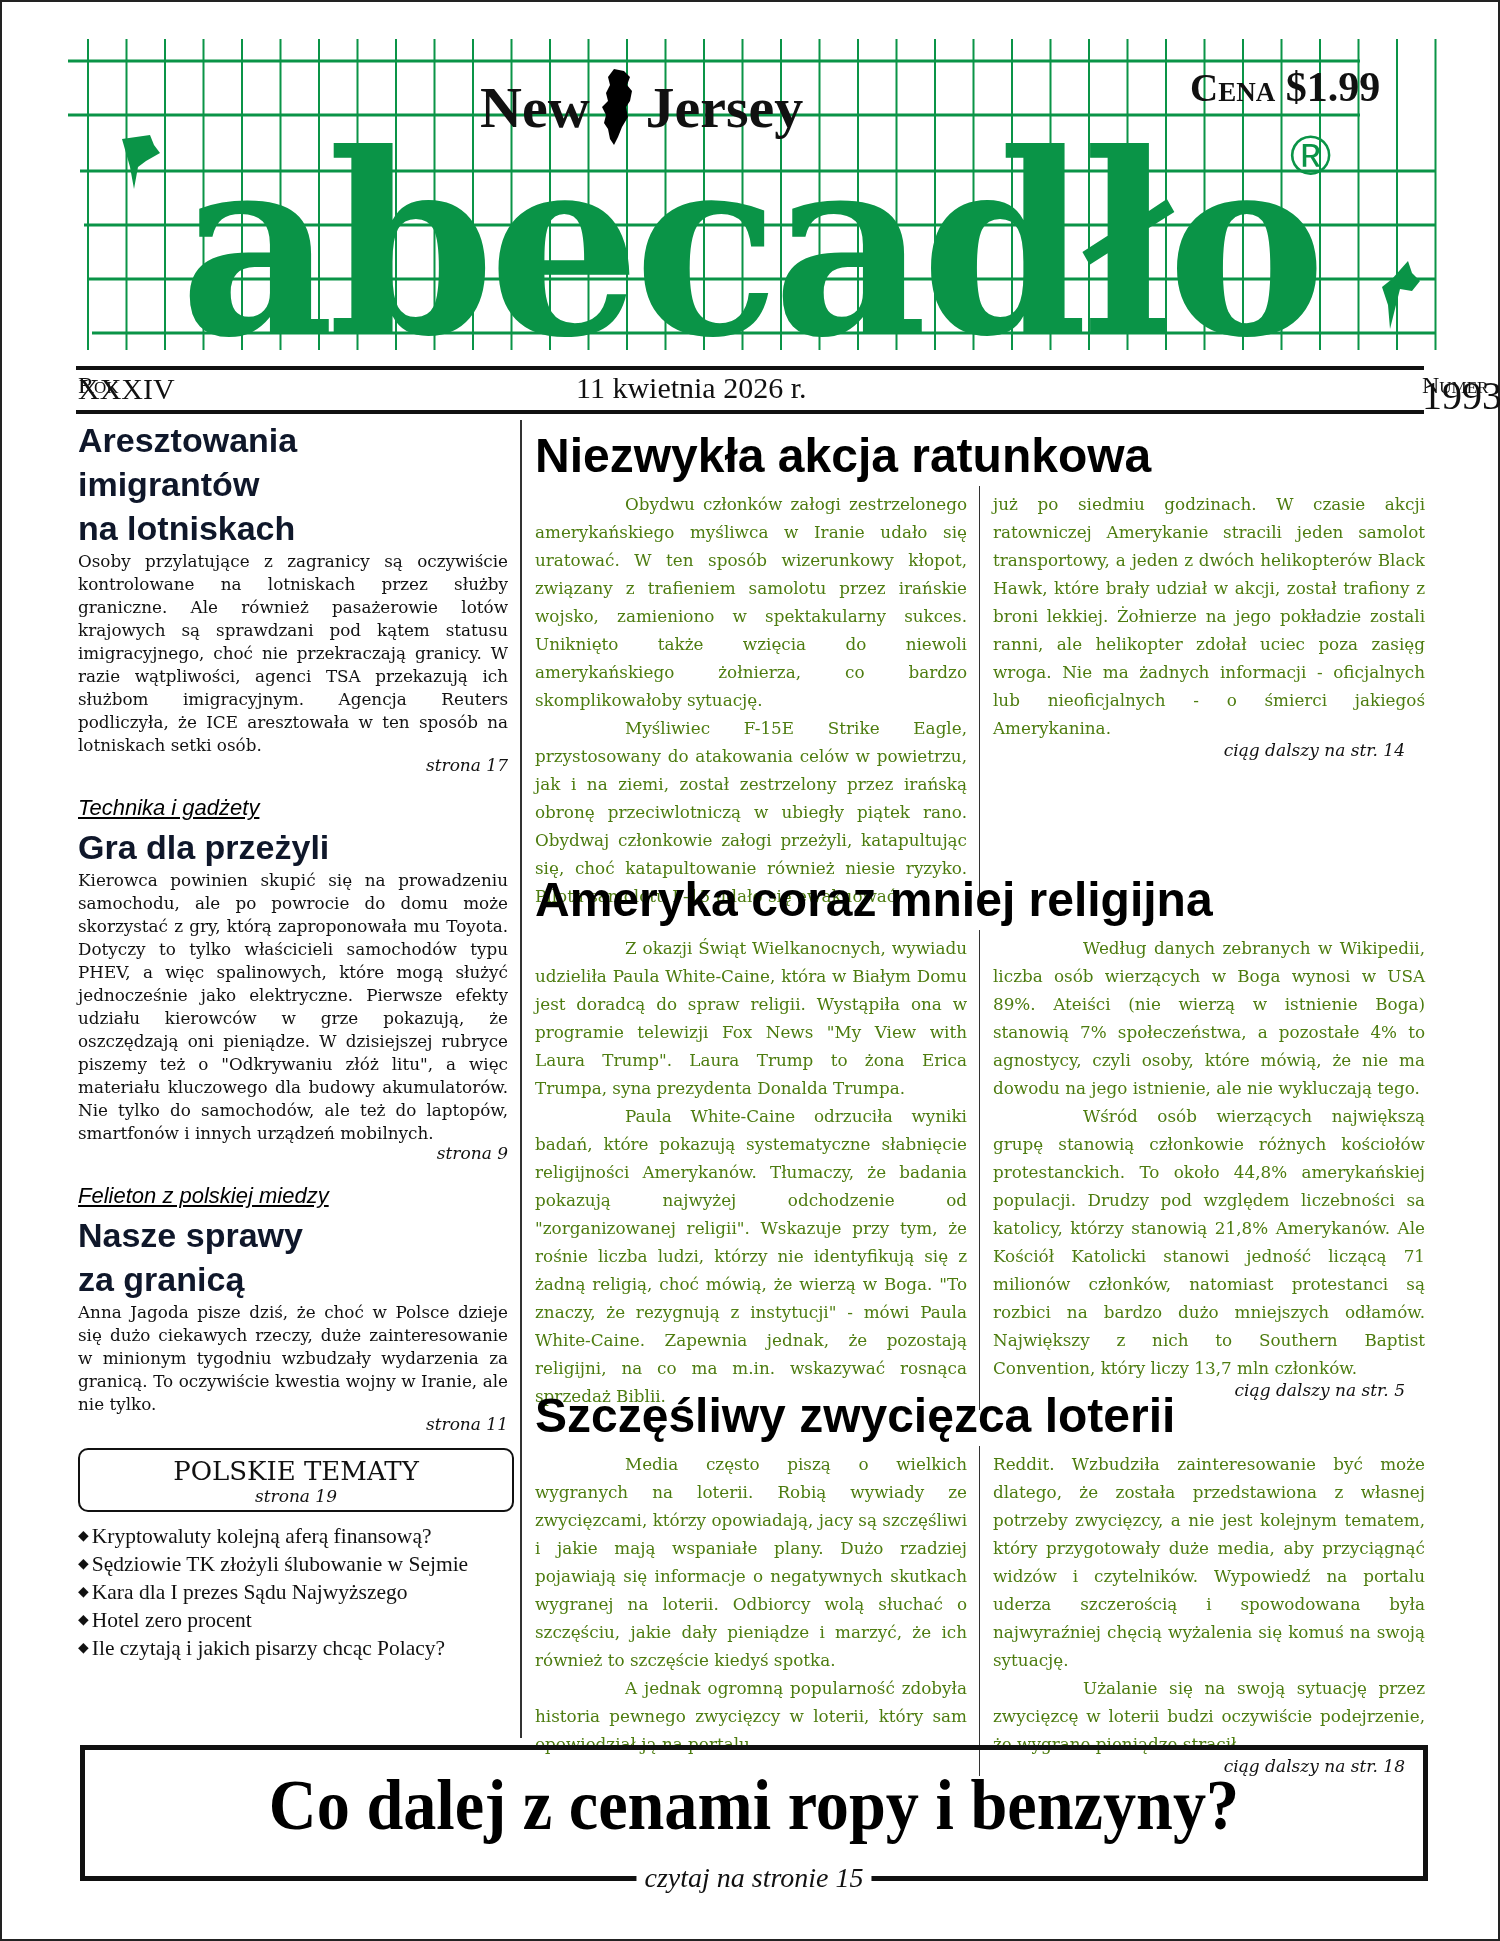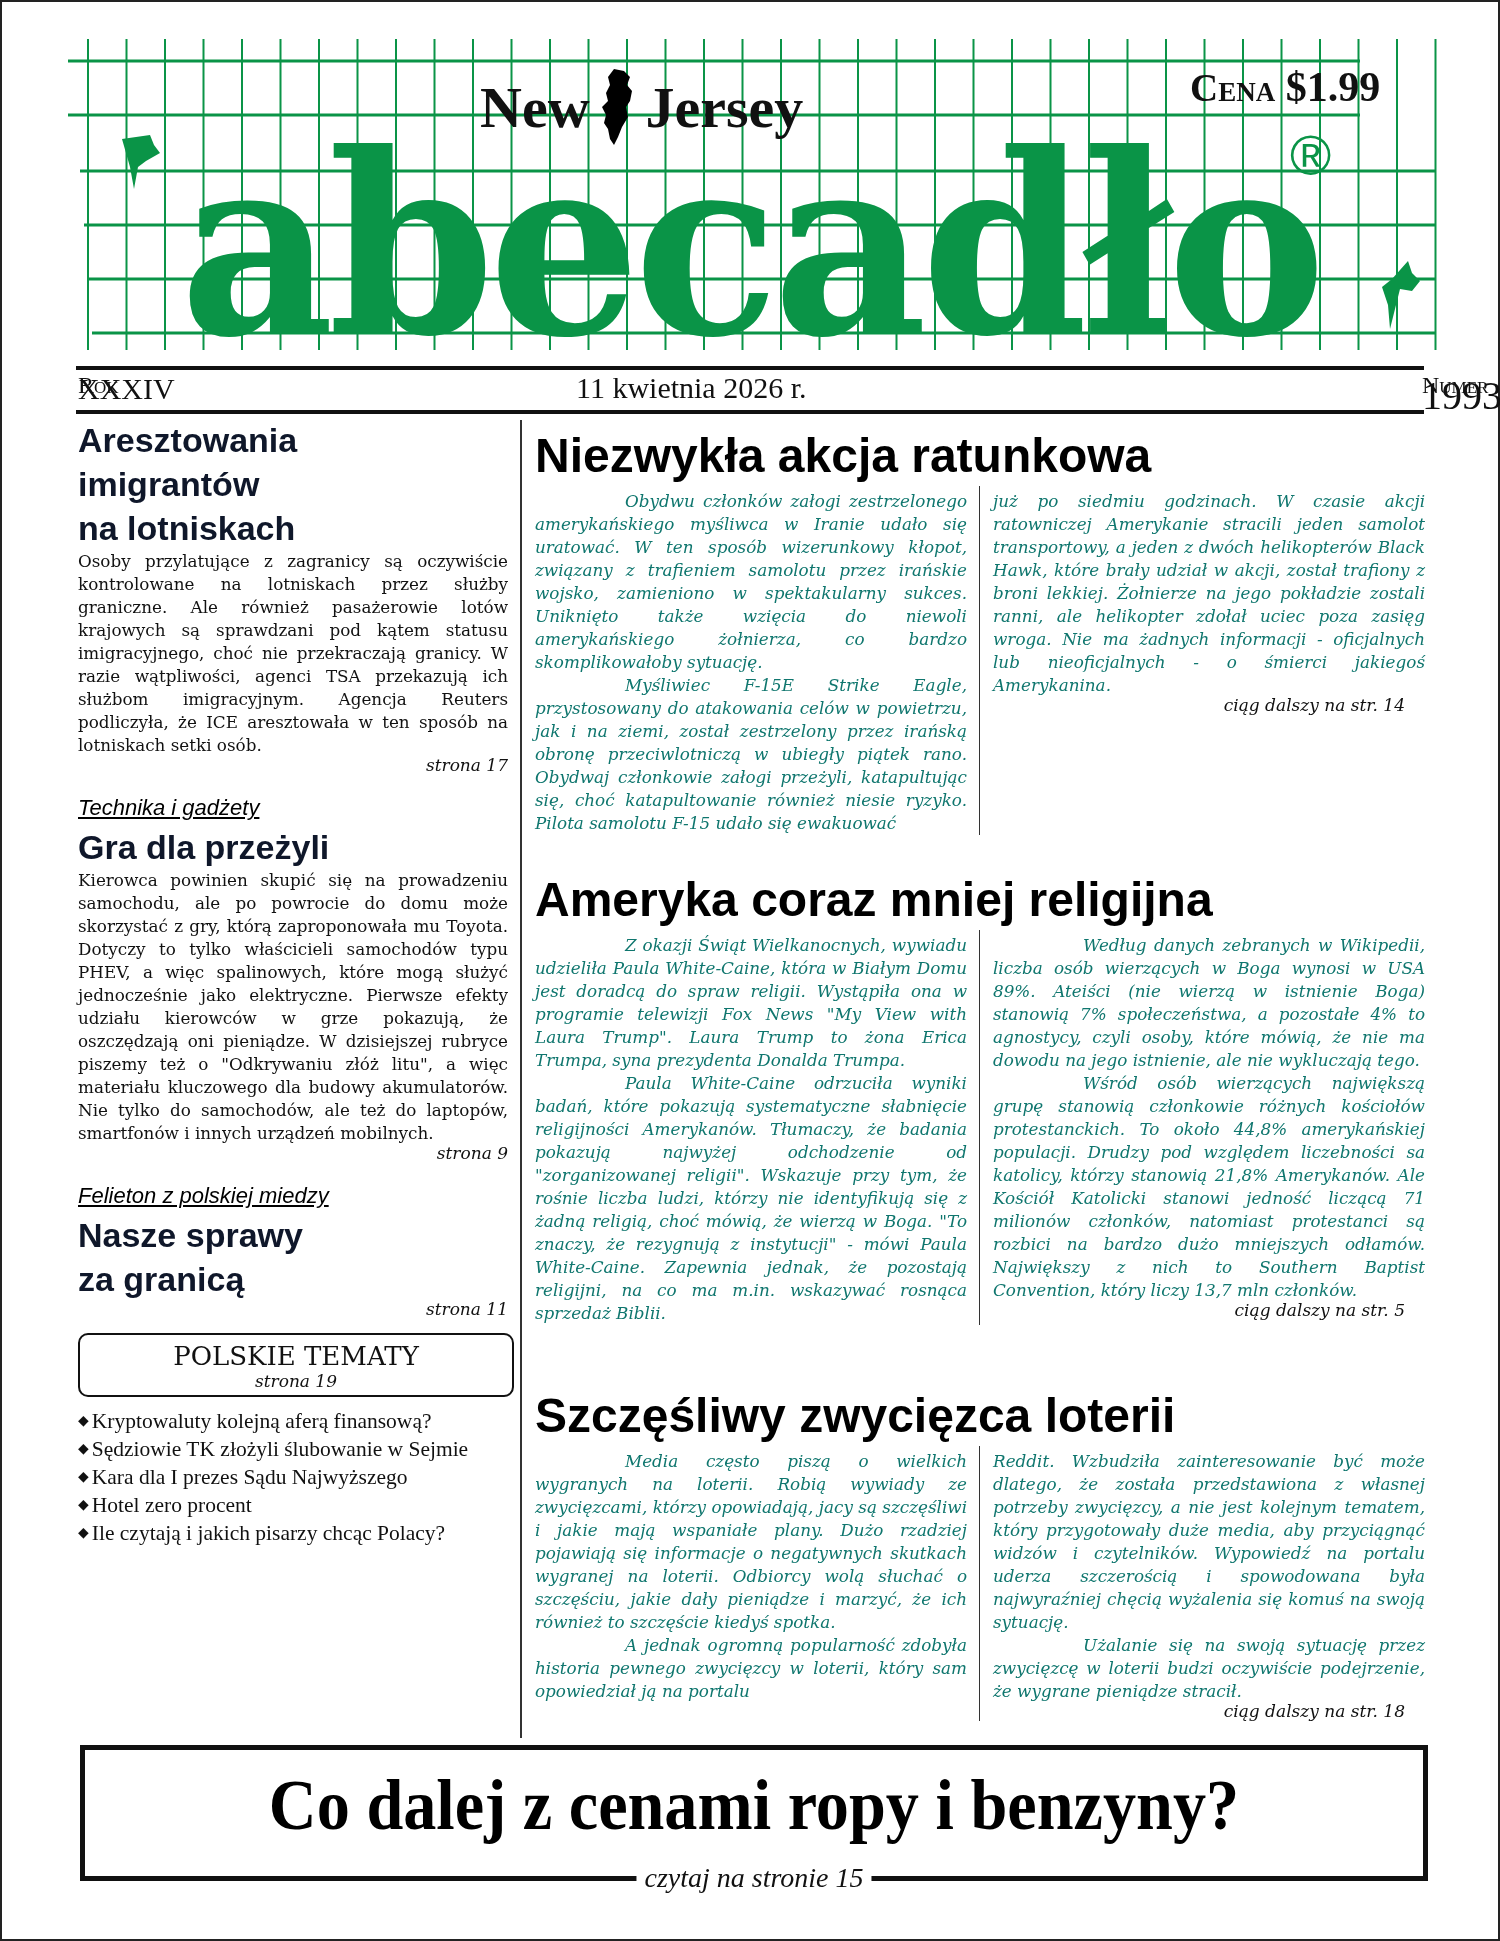--- a/index.html
+++ b/index.html
@@ -39,21 +39,21 @@
   .pt-ref { font-family: "DejaVu Serif", serif; font-style: italic; font-size: 17px; display: block; color: #111; }
   .pt-list { list-style: none; margin: 0; padding: 0; }
   .pt-list li { font-family: "Liberation Serif", serif; font-size: 21.5px; line-height: 27px; color: #111; white-space: nowrap; }
   .pt-list li .dia { font-size: 14px; vertical-align: 3px; margin-right: 3px; }
 
   
   .main-story { position: absolute; left: 535px; width: 890px; }
   .main-story h1 { font-family: "Liberation Sans", sans-serif; font-weight: bold; font-size: 48px; line-height: 56px; margin: 0 0 6px 0; color: #000; white-space: nowrap; }
   .cols { display: flex; justify-content: space-between; position: relative; }
   .cols .col { width: 432px; }
-  .cols .col p { font-family: "DejaVu Serif", serif; font-size: 16.8px; line-height: 23px; margin: 0; text-align: justify; color: #0f766e; font-style: italic; }
+  .cols .col p { font-family: "DejaVu Serif", serif; font-size: 16.8px; line-height: 28px; margin: 0; text-align: justify; color: #4d7c0f; }
   .cols .col p.ind { text-indent: 90px; }
   .cols .coldiv { position: absolute; left: 444px; top: -4px; bottom: 0; width: 1px; background: #333; }
   .cols .ref { padding-right: 20px; }
 
   
   .banner { position: absolute; left: 80px; top: 1745px; width: 1338px; height: 126px; border: 5px solid #111; }
   .banner-title { position: absolute; left: 0; right: 0; top: 14px; text-align: center; font-family: "Liberation Serif", serif; font-weight: bold; font-size: 72px; color: #000; transform: scaleX(0.92); }
   .banner-ref { position: absolute; left: 50%; transform: translateX(-50%); bottom: -18px; background: #fff; padding: 0 8px; font-family: "Liberation Serif", serif; font-style: italic; font-size: 28px; color: #111; }
 </style>
 </head>
@@ -158,20 +158,21 @@
     <p>Kierowca powinien skupić się na prowadzeniu samochodu, ale po powrocie do domu może skorzystać z gry, którą zaproponowała mu Toyota. Dotyczy to tylko właścicieli samochodów typu PHEV, a więc spalinowych, które mogą służyć jednocześnie jako elektryczne. Pierwsze efekty udziału kierowców w grze pokazują, że oszczędzają oni pieniądze. W dzisiejszej rubryce piszemy też o "Odkrywaniu złóż litu", a więc materiału kluczowego dla budowy akumulatorów. Nie tylko do samochodów, ale też do laptopów, smartfonów i innych urządzeń mobilnych.</p>
     <span class="ref">strona 9</span>
   </div>
 
   <div class="story" style="margin-bottom:14px">
     <span class="kicker">Felieton z polskiej miedzy</span>
     <h2>
       <span>Nasze sprawy</span><br>
       <span>za granicą</span>
     </h2>
+    <p>Anna Jagoda pisze dziś, że choć w Polsce dzieje się dużo ciekawych rzeczy, duże zainteresowanie w minionym tygodniu wzbudzały wydarzenia za granicą. To oczywiście kwestia wojny w Iranie, ale nie tylko.</p>
     <span class="ref">strona 11</span>
   </div>
 
   <div class="pt-box">
     <span class="pt-title">POLSKIE TEMATY</span>
     <span class="pt-ref">strona 19</span>
   </div>
   <ul class="pt-list">
     <li><span class="dia">◆</span><span>Kryptowaluty kolejną aferą finansową?</span></li>
     <li><span class="dia">◆</span><span>Sędziowie TK złożyli ślubowanie w Sejmie</span></li>

